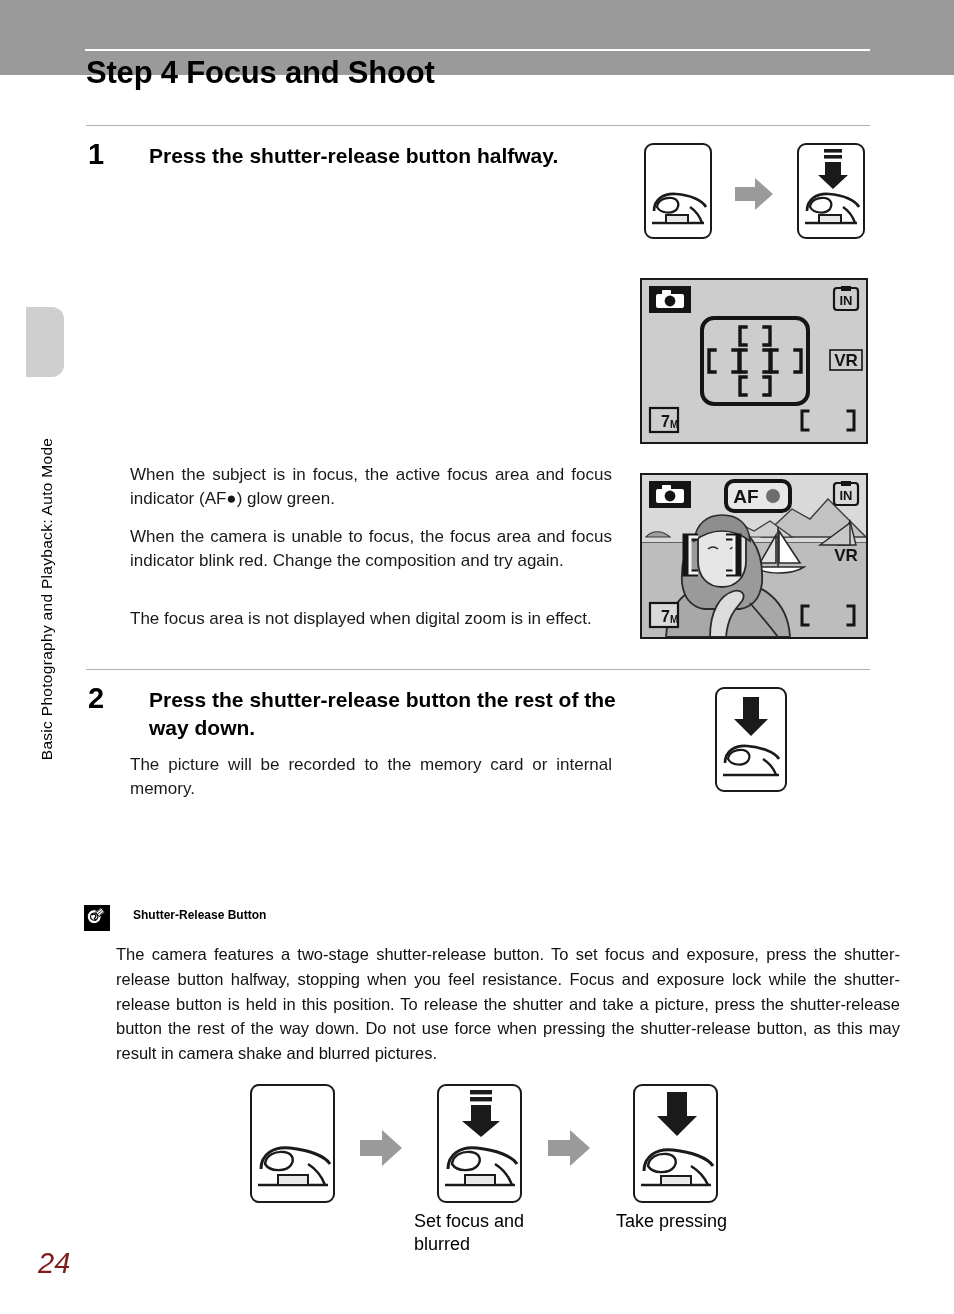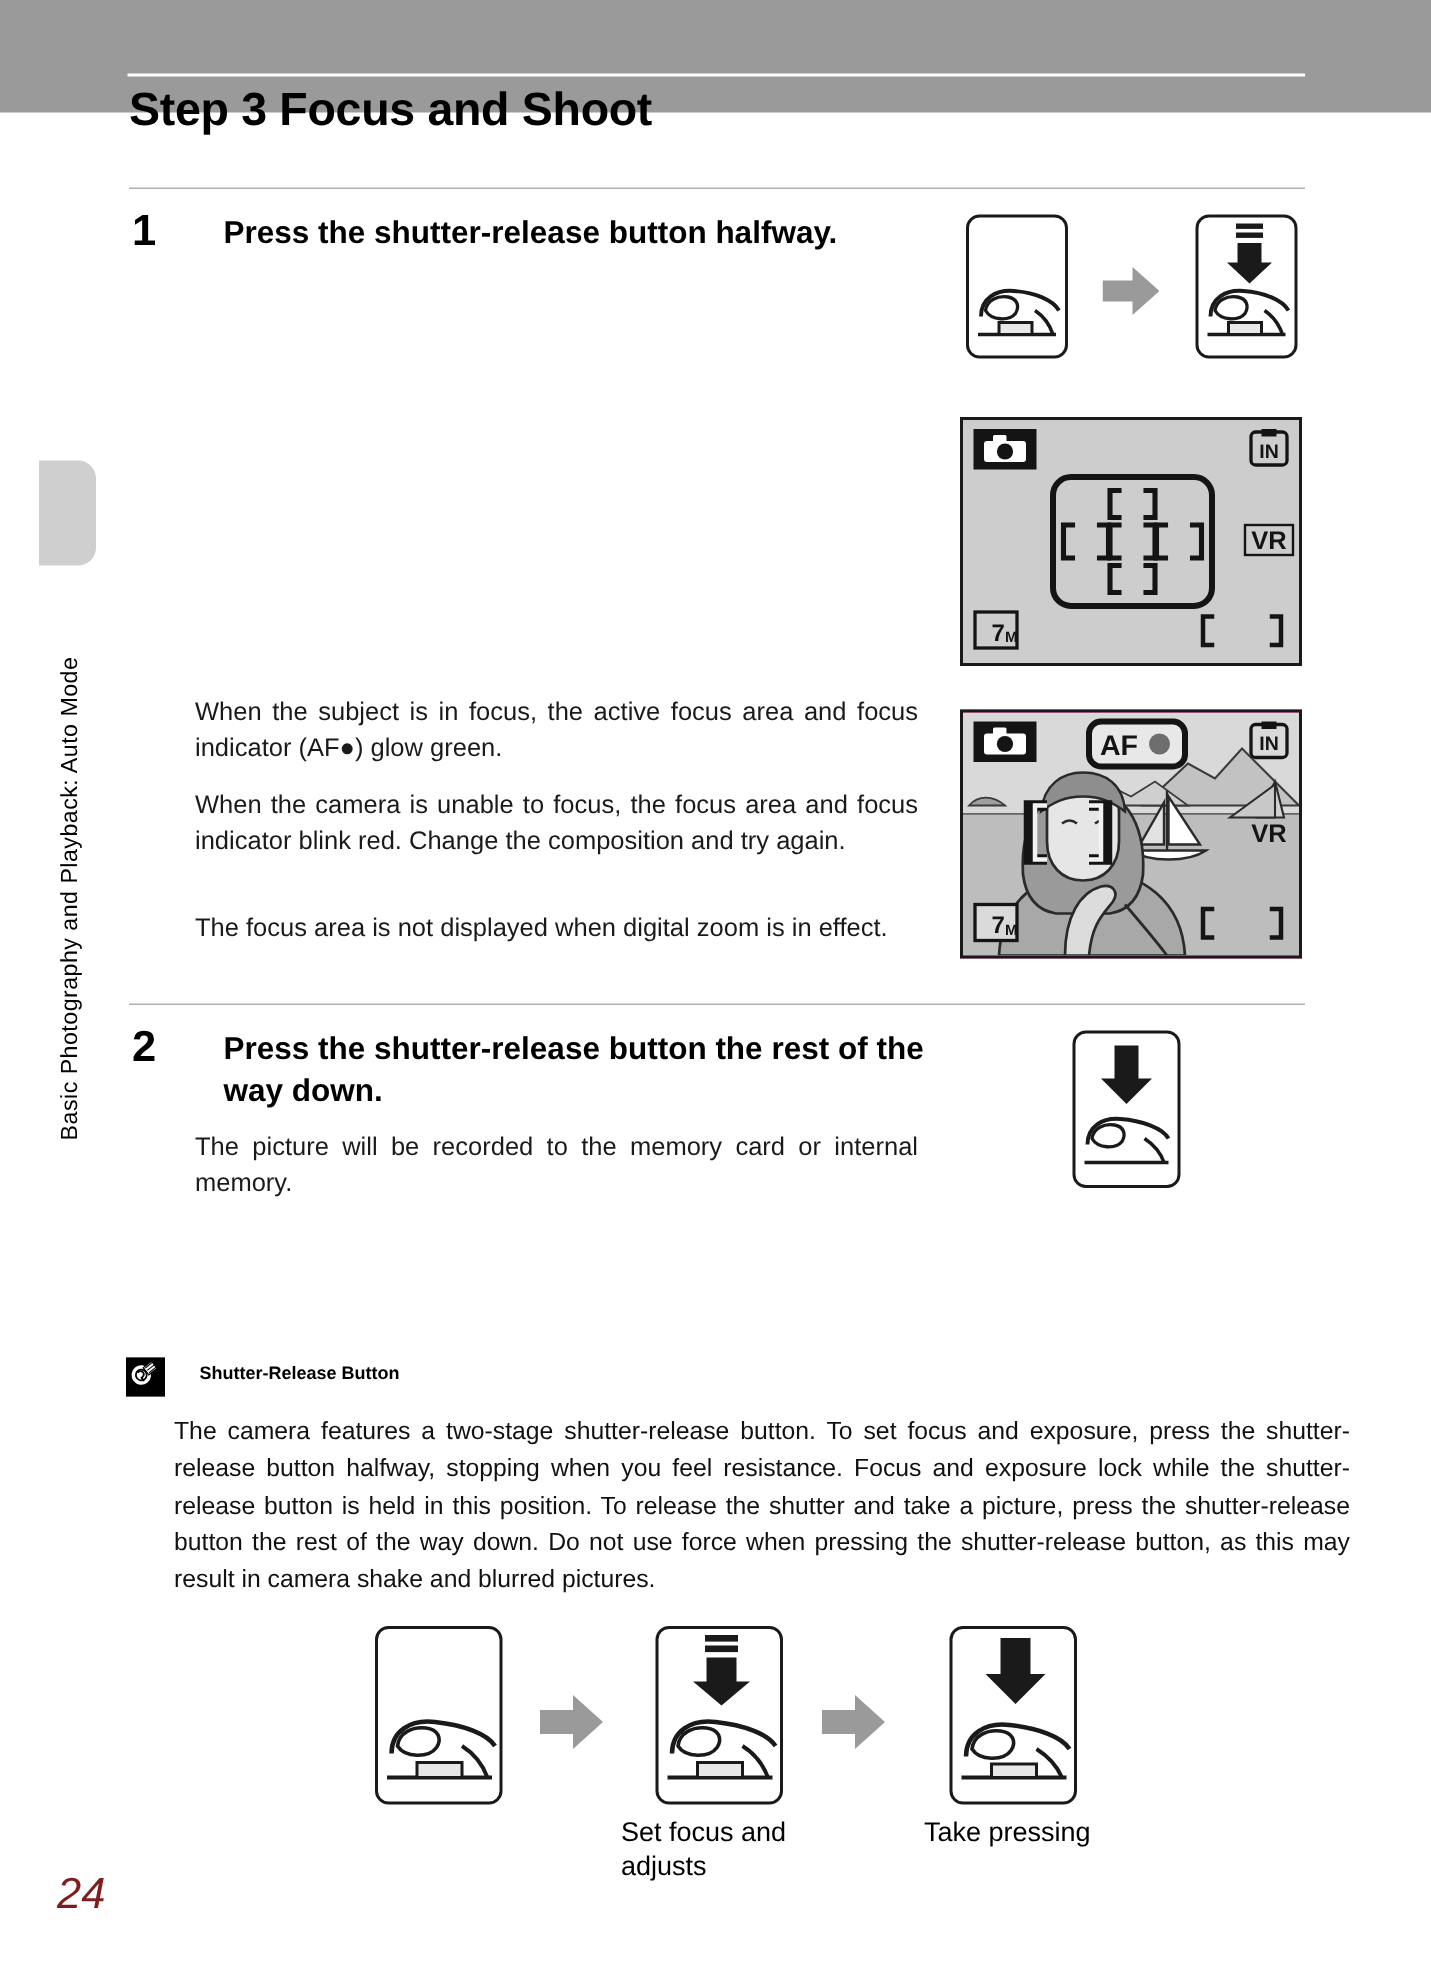--- a/index.html
+++ b/index.html
@@ -90,21 +90,21 @@
   }
   .arrow-gray{
     position:absolute;
   }
 
   
   .lcd{
     position:absolute;
     border:2.5px solid #1a1a1a;
     box-sizing:border-box;
-    background:#ec4899;
+    background:#5eead4;
     overflow:hidden;
   }
 
   
   .note-icon{
     position:absolute;
     width:26px;height:26px;background:#000;
   }
   .note-title{
     position:absolute;
@@ -121,21 +121,21 @@
     font-size:18px;line-height:1.3;color:#000;
   }
   svg{display:block;}
 </style>
 </head>
 <body>
 
 <div class="header-band">
   <div class="header-rule"></div>
 </div>
-<div class="header-title">Step 3 Focus and Shoot</div>
+<div class="header-title">Step 4 Focus and Shoot</div>
 
 <div class="side-tab"></div>
 <div class="side-label">Basic Photography and Playback: Auto Mode</div>
 
 <div class="page-number">24</div>
 
 <div class="content">
 
   <div class="rule-thin" style="left:86px;top:125px;width:784px;"></div>
 
@@ -387,16 +387,16 @@
     <svg width="81" height="115" viewBox="0 0 81 115">
       <path d="M32 6 h20 v24 h10 L42 50 L22 30 h10 z" fill="#1a1a1a"></path>
       <path d="M6 99 L76 99" stroke="#1a1a1a" stroke-width="2.6" fill="none"></path>
       <path d="M26 90 h30 v9 h-30 z" fill="#e8e8e8" stroke="#1a1a1a" stroke-width="2"></path>
       <path d="M9 85 C9 70 22 62 38 64 C57 66 73 72 78 80" fill="#fff" stroke="#1a1a1a" stroke-width="3"></path>
       <path d="M13 80 C14 71 23 67 32 68 C40 69 43 75 39 81 C34 88 18 88 13 80 Z" fill="#fff" stroke="#1a1a1a" stroke-width="2.4"></path>
       <path d="M56 80 C64 85 70 92 73 99" stroke="#1a1a1a" stroke-width="2.6" fill="none"></path>
     </svg>
   </div>
 
-  <div class="caption" style="left:414px;top:1210px;width:160px;">Set focus and adjusts</div>
+  <div class="caption" style="left:414px;top:1210px;width:160px;">Set focus and blurred</div>
   <div class="caption" style="left:616px;top:1210px;width:160px;">Take pressing</div>
 
 </div>
 
 </body></html>

